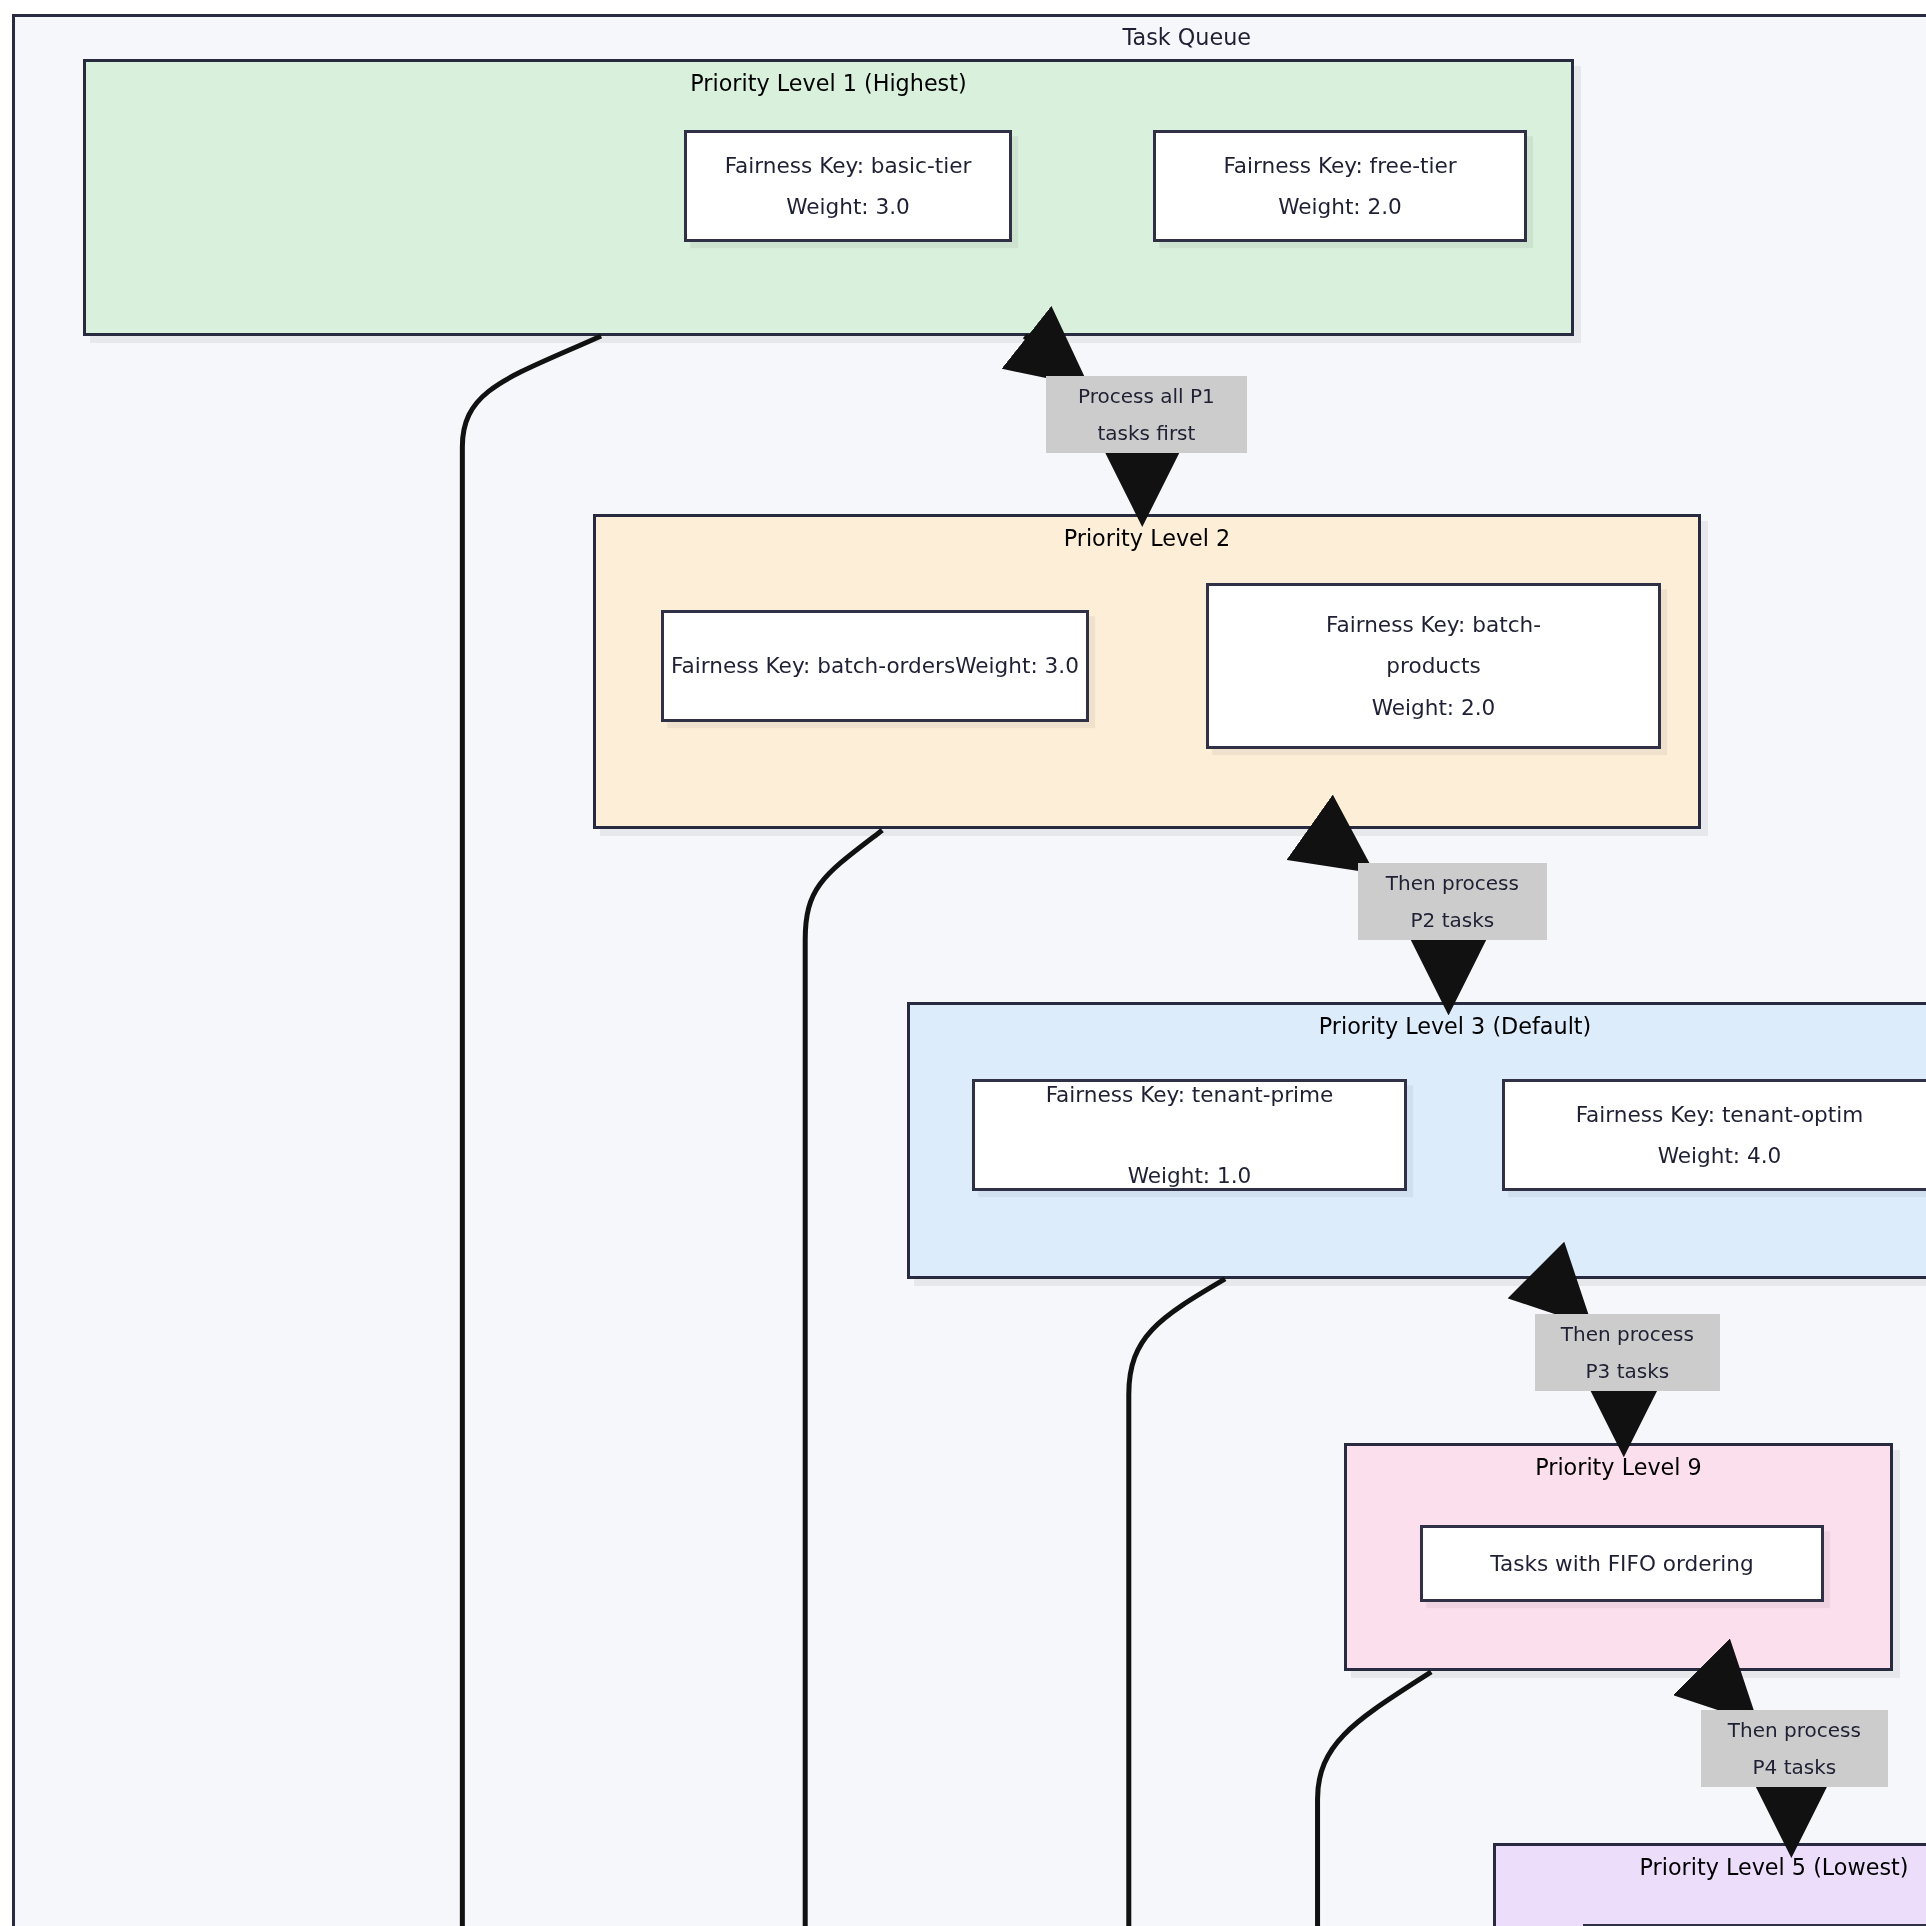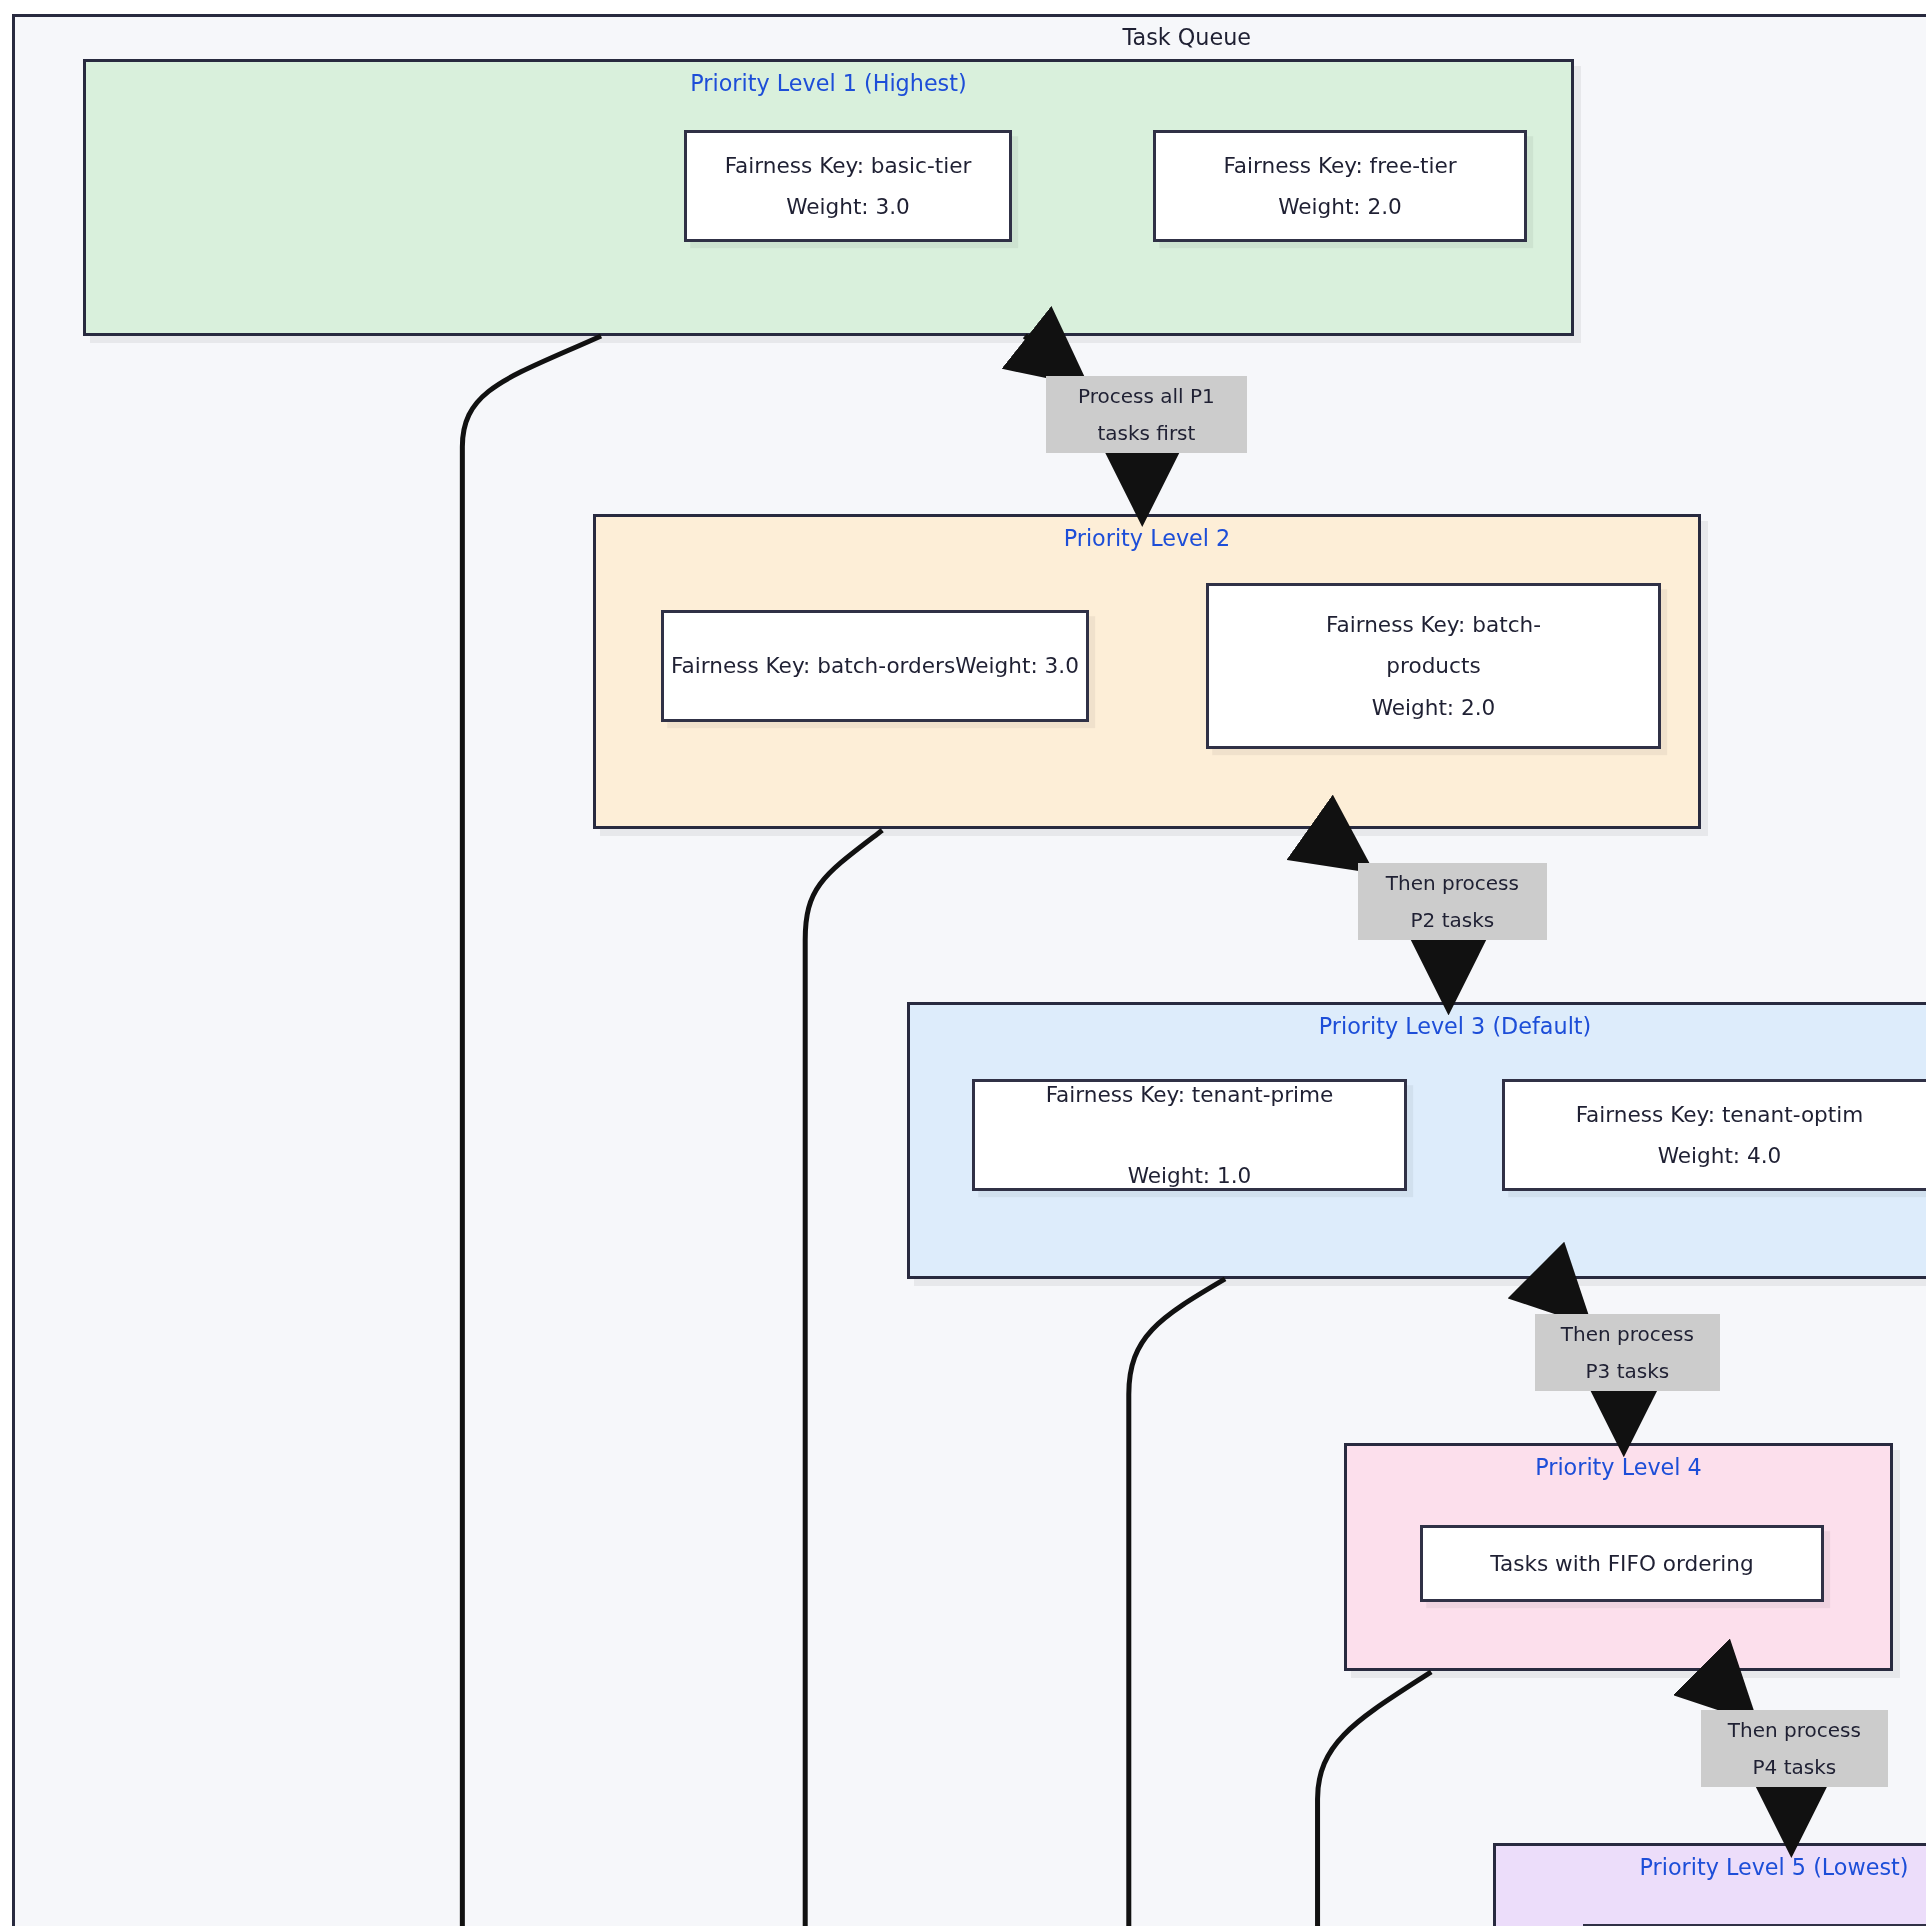--- a/index.html
+++ b/index.html
@@ -21,21 +21,21 @@
     white-space:nowrap;
   }
 
   
   .subg{
     border:3.5px solid #282a3f;
     box-shadow:7px 7px 0 0 rgba(0,0,0,0.06);
   }
   .subg-title{
     position:absolute;left:0;right:0;text-align:center;
-    color:#1d4ed8;font-size:22.3px;line-height:1.1;white-space:nowrap;
+    color:#000000;font-size:22.3px;line-height:1.1;white-space:nowrap;
   }
 
   
   .leaf{
     border:3.1px solid #303146;
     background:#ffffff;
     box-shadow:6.2px 6.2px 0 0 rgba(0,0,0,0.05);
     display:flex;align-items:center;justify-content:center;
     text-align:center;color:#1f2033;font-size:21.6px;line-height:1.9;
     padding:0 7px;
@@ -89,21 +89,21 @@
   <div class="box leaf" style="left:972px;top:1079px;width:435px;height:112px;flex-direction:column;gap:40px;">
     <span>Fairness Key: tenant-prime</span>
     <span>Weight: 1.0</span>
   </div>
   <div class="box leaf" style="left:1502px;top:1079px;width:435px;height:112px;flex-direction:column;">
     <span>Fairness Key: tenant-optim</span>
     <span>Weight: 4.0</span>
   </div>
 
   <div class="box subg" style="left:1344px;top:1443px;width:549px;height:228px;background:#fcdfec;">
-    <div class="subg-title" style="top:9.2px;">Priority Level 4</div>
+    <div class="subg-title" style="top:9.2px;">Priority Level 9</div>
   </div>
   <div class="box leaf" style="left:1420px;top:1525px;width:404px;height:77px;">
     <span>Tasks with FIFO ordering</span>
   </div>
 
   <div class="box subg" style="left:1493px;top:1843px;width:562px;height:227px;background:#ecddfa;">
     <div class="subg-title" style="top:9.2px;">Priority Level 5 (Lowest)</div>
   </div>
   <div class="box leaf" style="left:1583px;top:1924px;width:404px;height:77px;">
     

